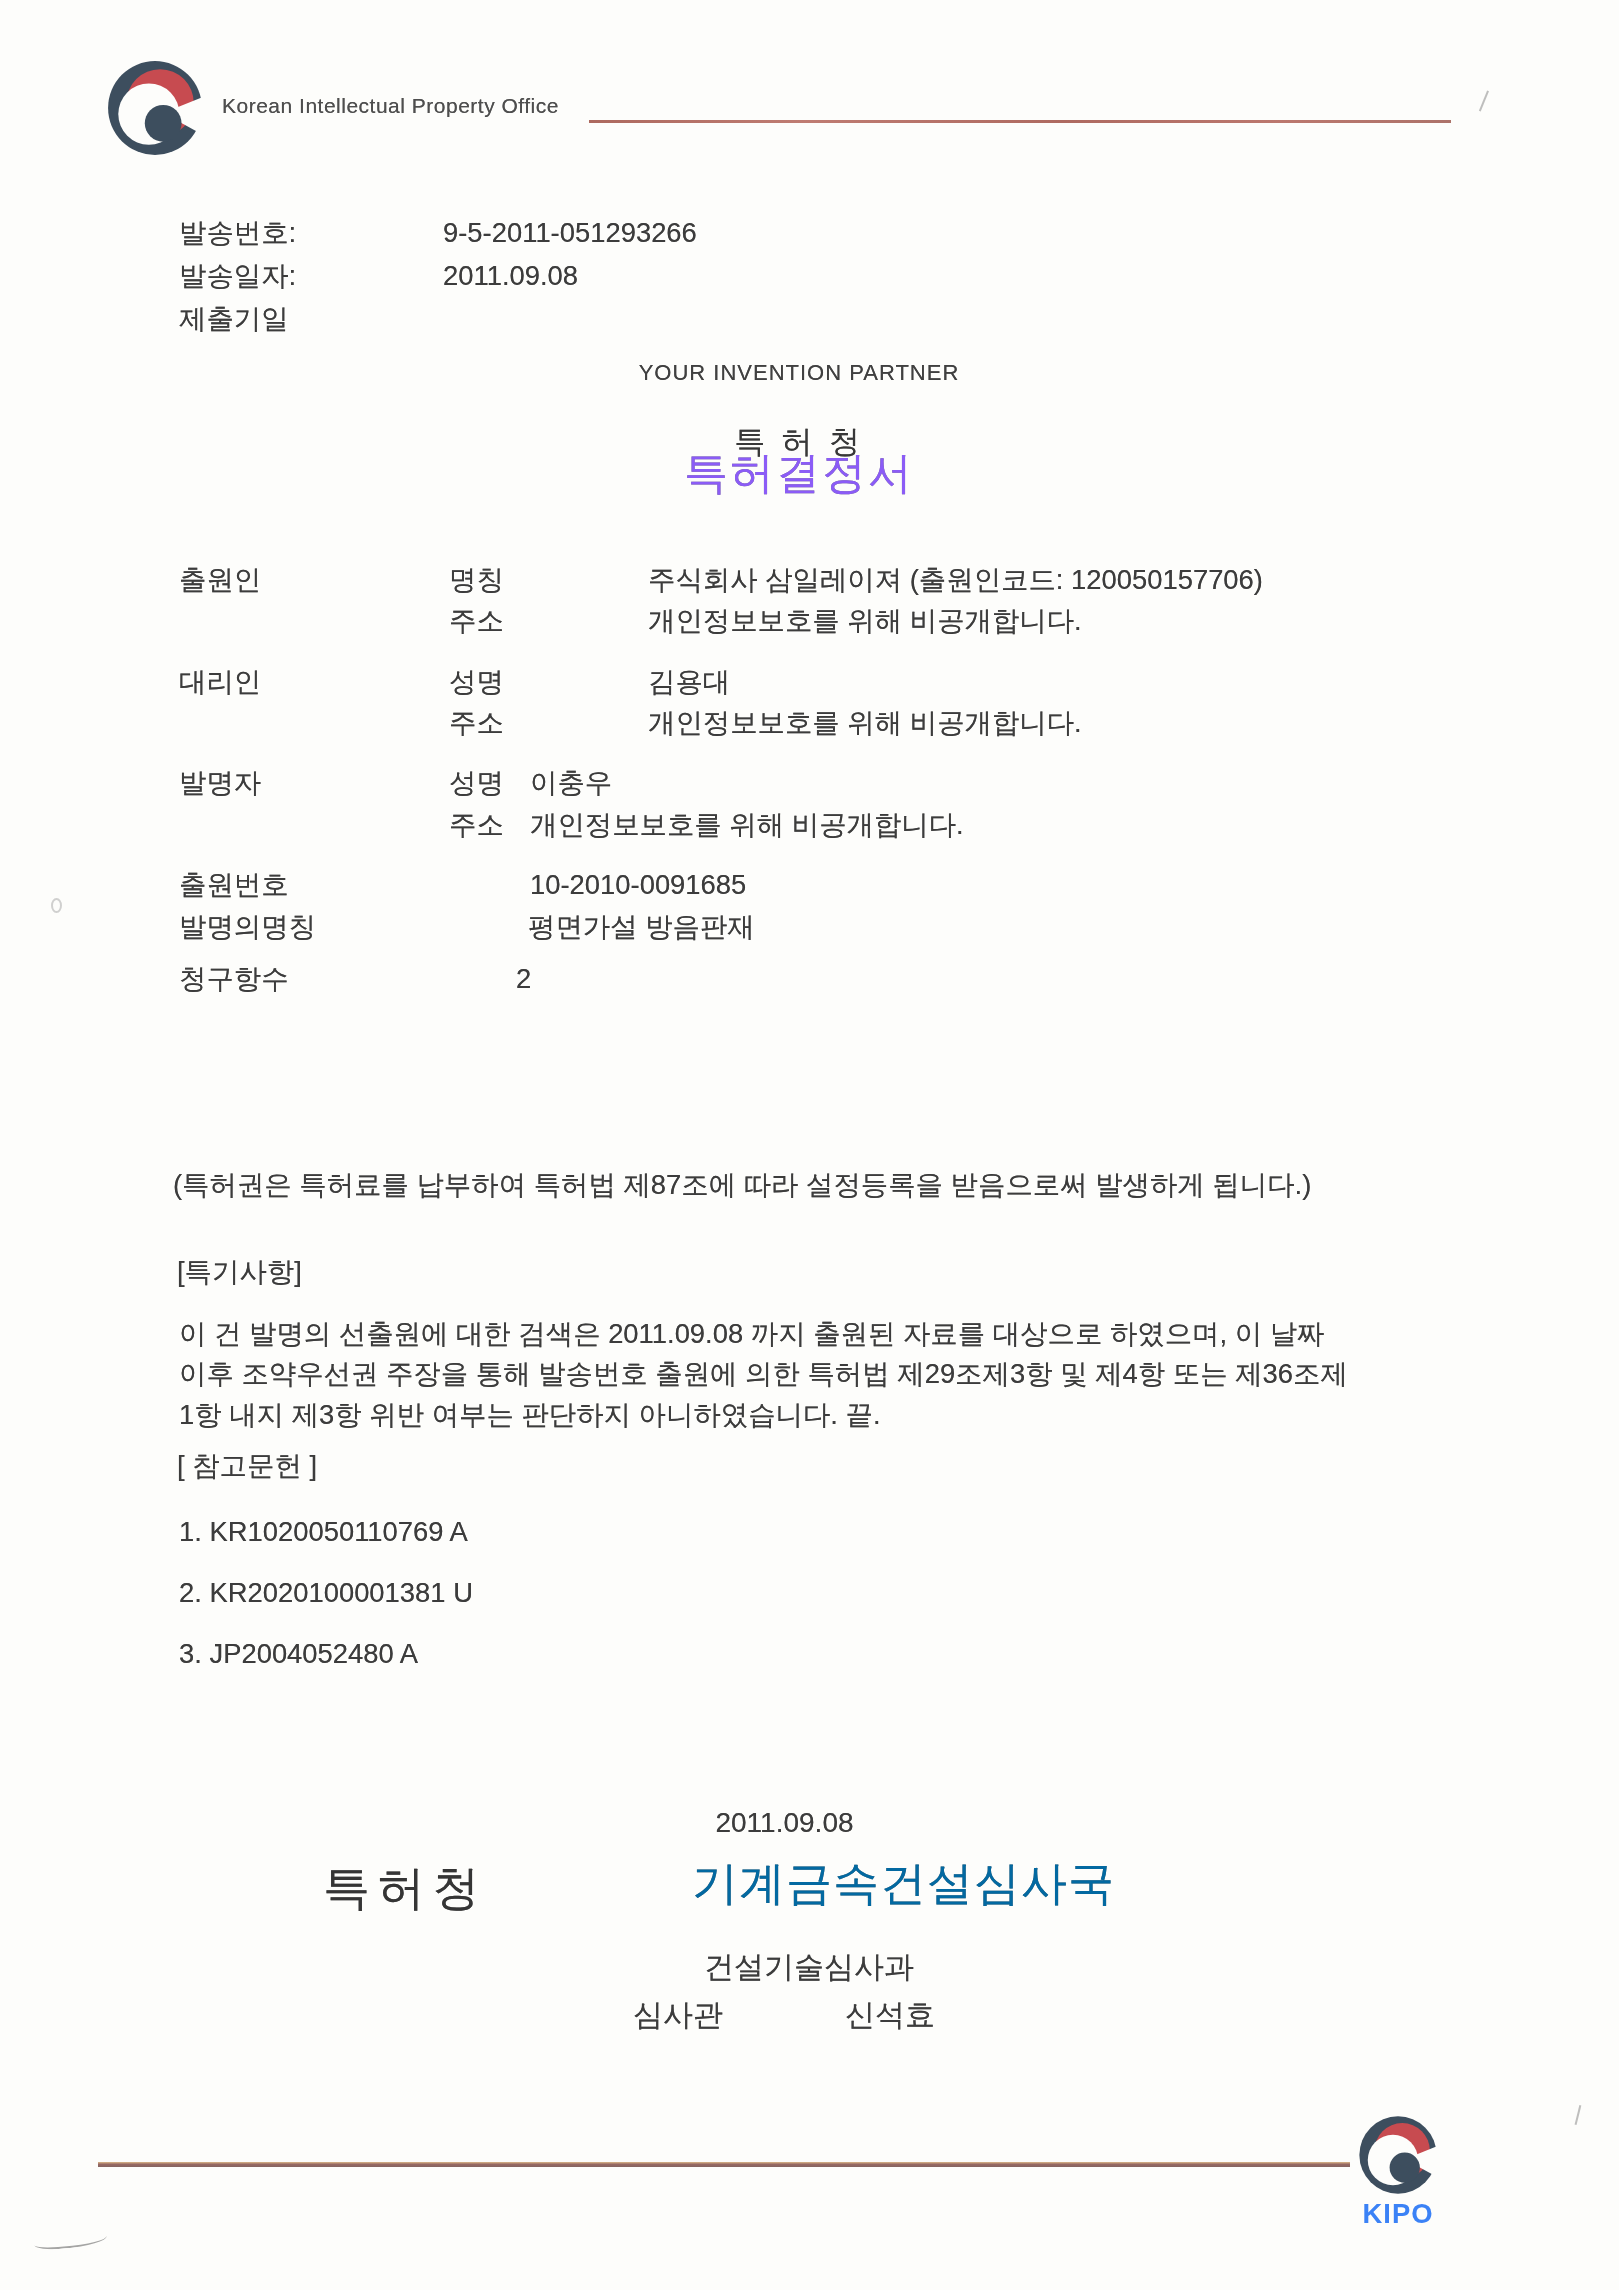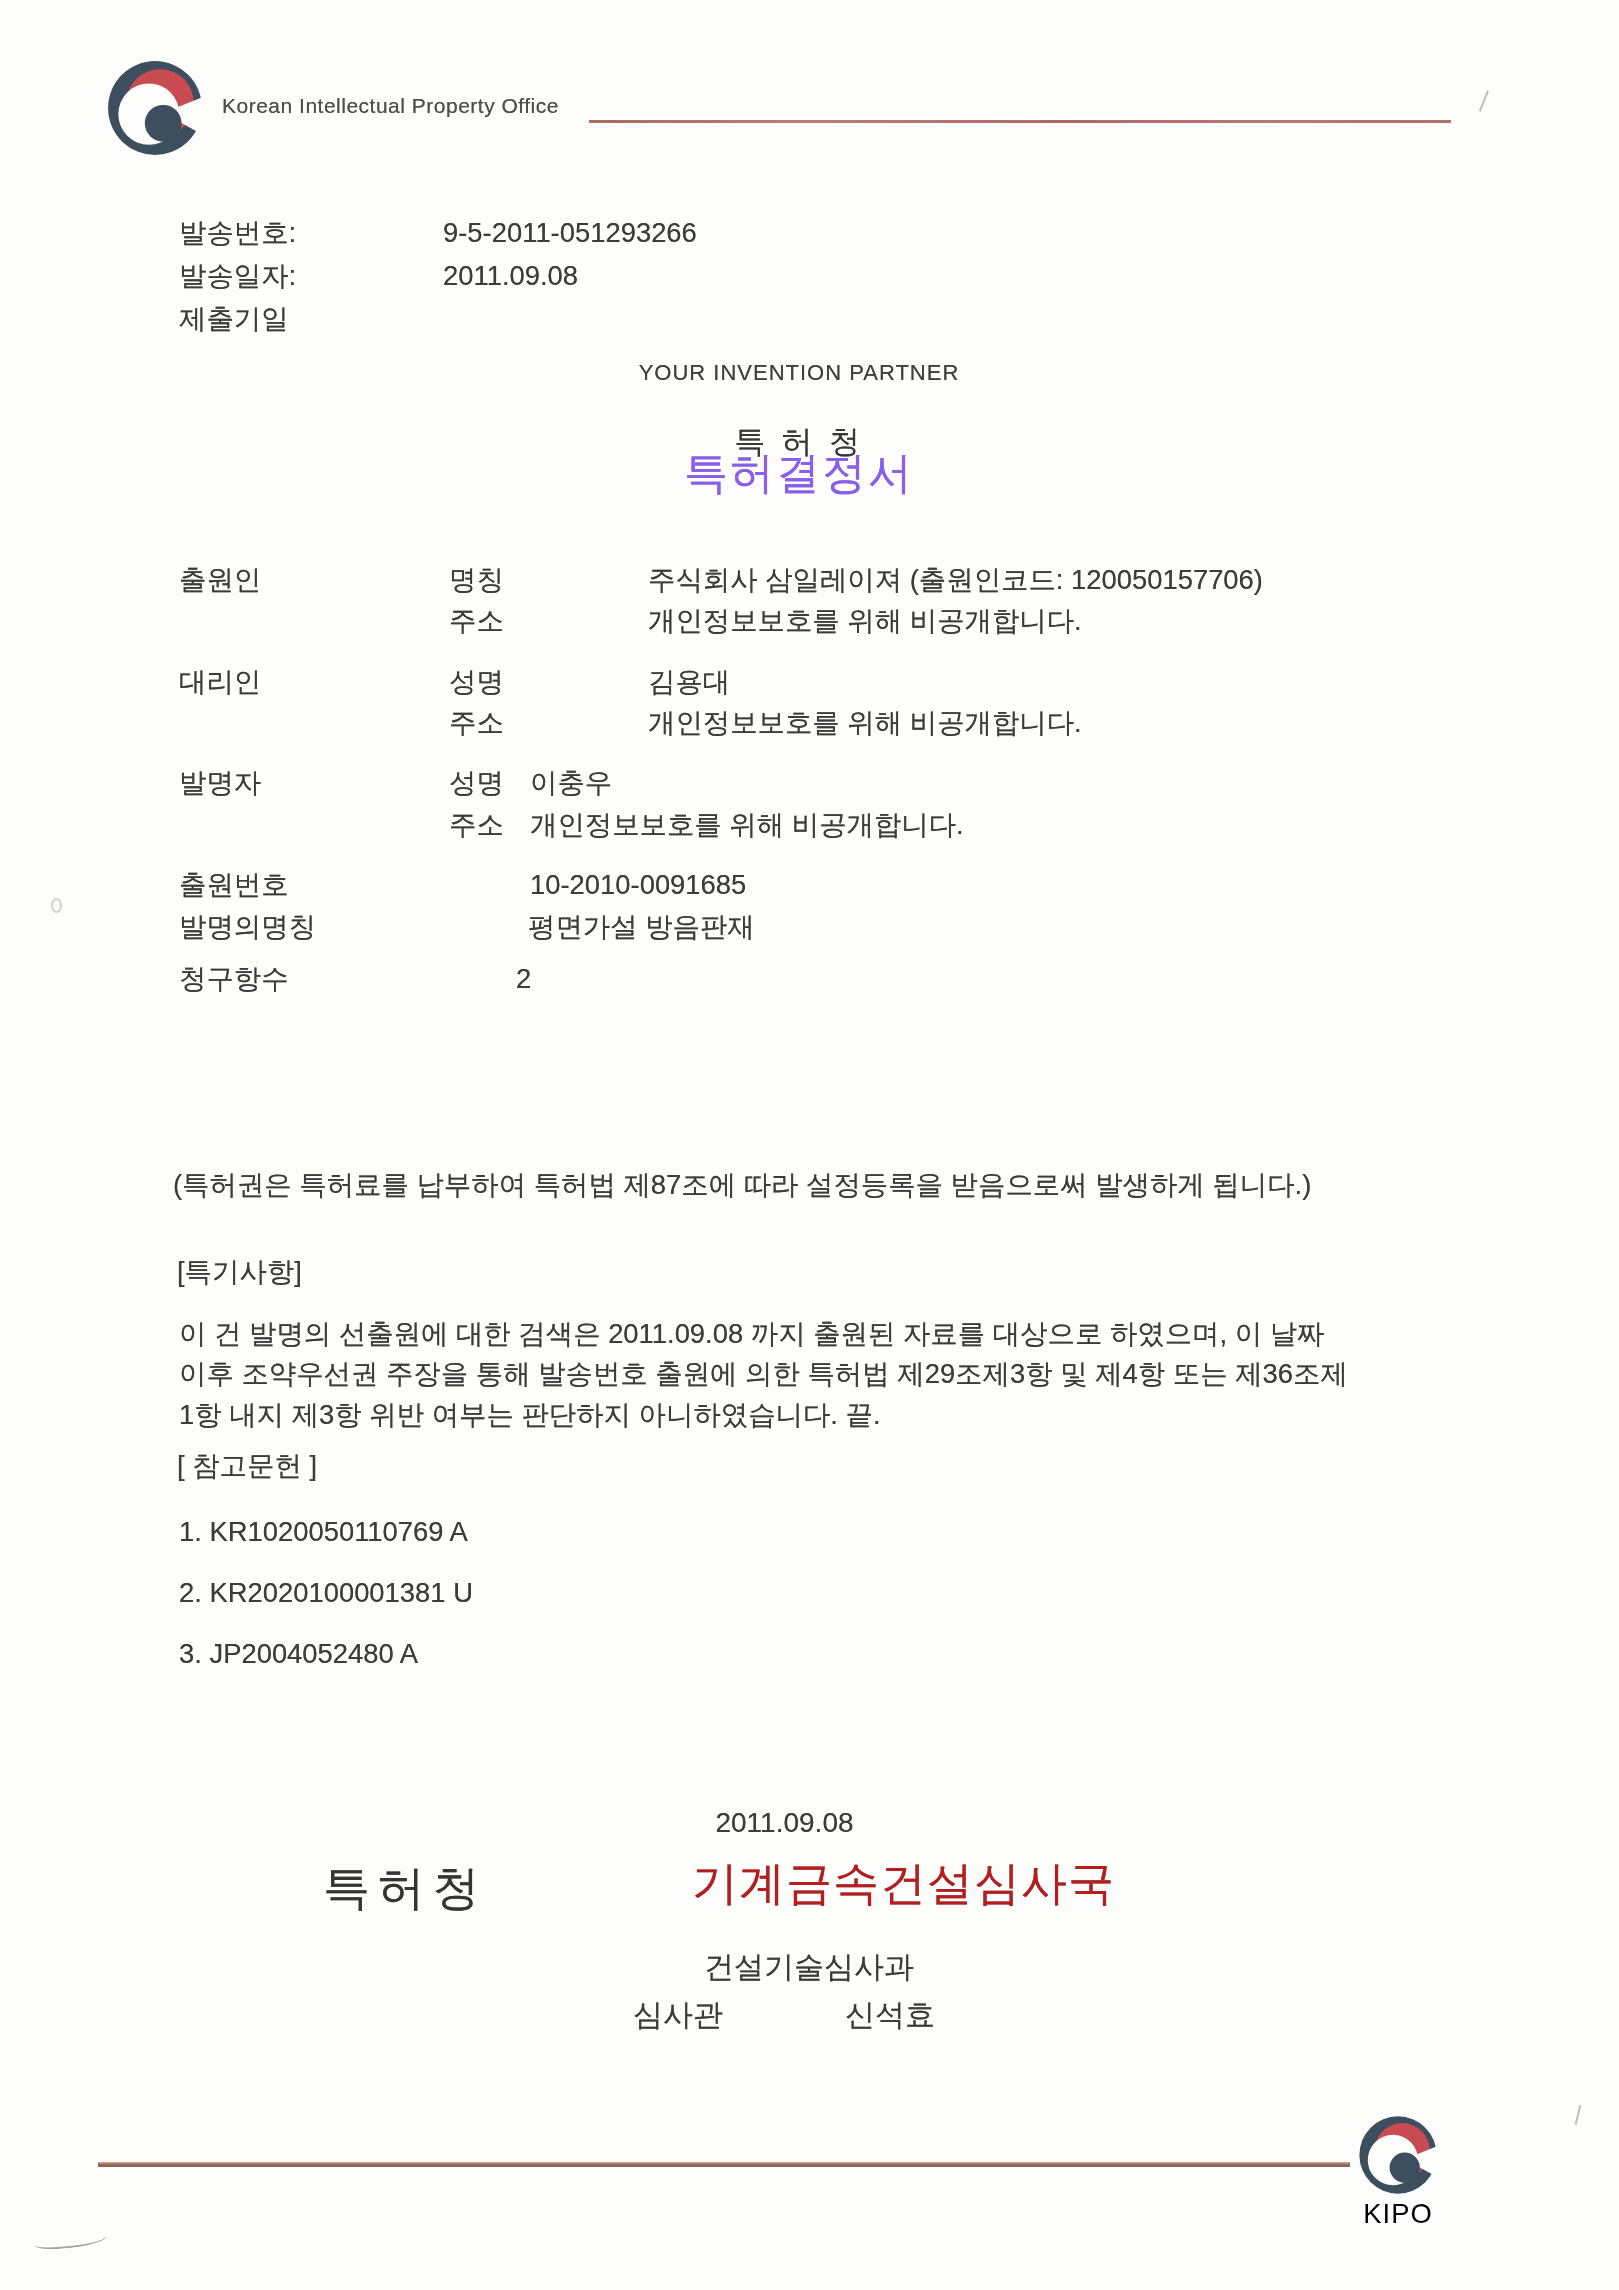--- a/index.html
+++ b/index.html
@@ -93,36 +93,36 @@
   <div class="t" style="left:179px;top:1359px;">이후 조약우선권 주장을 통해 발송번호 출원에 의한 특허법 제29조제3항 및 제4항 또는 제36조제</div>
   <div class="t" style="left:179px;top:1400px;">1항 내지 제3항 위반 여부는 판단하지 아니하였습니다. 끝.</div>
 
   <div class="t" style="left:177px;top:1451px;">[ 참고문헌 ]</div>
   <div class="t" style="left:179px;top:1517px;">1. KR1020050110769 A</div>
   <div class="t" style="left:179px;top:1578px;">2. KR2020100001381 U</div>
   <div class="t" style="left:179px;top:1639px;">3. JP2004052480 A</div>
 
   <div class="t c" style="left:510px;top:1807px;width:549px;font-size:28px;">2011.09.08</div>
   <div class="t" style="left:323px;top:1862px;font-size:47px;letter-spacing:7.8px;color:#353535;">특허청</div>
-  <div class="t" style="left:692px;top:1858px;font-size:46px;letter-spacing:1px;color:#b91c1c;">기계금속건설심사국</div>
+  <div class="t" style="left:692px;top:1858px;font-size:46px;letter-spacing:1px;color:#0369a1;">기계금속건설심사국</div>
   <div class="t" style="left:704px;top:1950px;font-size:30px;">건설기술심사과</div>
   <div class="t" style="left:633px;top:1998px;font-size:30px;">심사관</div>
   <div class="t" style="left:845px;top:1998px;font-size:30px;">신석효</div>
 
   <div class="rule rule-bottom"></div>
   <div class="logo" style="left:1356px;top:2113px;width:84px;height:84px;">
     <svg viewBox="0 0 100 100" width="84" height="84">
       <circle cx="50" cy="50" r="46" fill="#3d4e5e"></circle>
       <circle cx="55" cy="45" r="33" fill="#c74b50"></circle>
       <circle cx="44" cy="56" r="30" fill="#fdfdfb"></circle>
       <path d="M58 55 L100 38 L100 78 Z" fill="#fdfdfb"></path>
       <circle cx="58" cy="65" r="18" fill="#3d4e5e"></circle>
     </svg>
   </div>
-  <div class="t c" style="left:1348px;top:2199px;width:100px;font-size:27.4px;font-weight:normal;letter-spacing:1px;color:#000000;text-shadow:none;">KIPO</div>
+  <div class="t c" style="left:1348px;top:2199px;width:100px;font-size:27.4px;font-weight:bold;letter-spacing:1px;color:#3b82f6;text-shadow:none;">KIPO</div>
 
   <div class="artifact tick" style="left:1483px;top:90px;height:21.6px;transform:rotate(22deg);"></div>
   <div class="artifact tick" style="left:1577px;top:2105px;height:19.6px;transform:rotate(14deg);"></div>
   <div class="artifact squiggle" style="left:34px;top:2233px;"></div>
   <div class="artifact blip" style="left:51px;top:898px;"></div>
 
 </div>
 
 
 </body></html>

